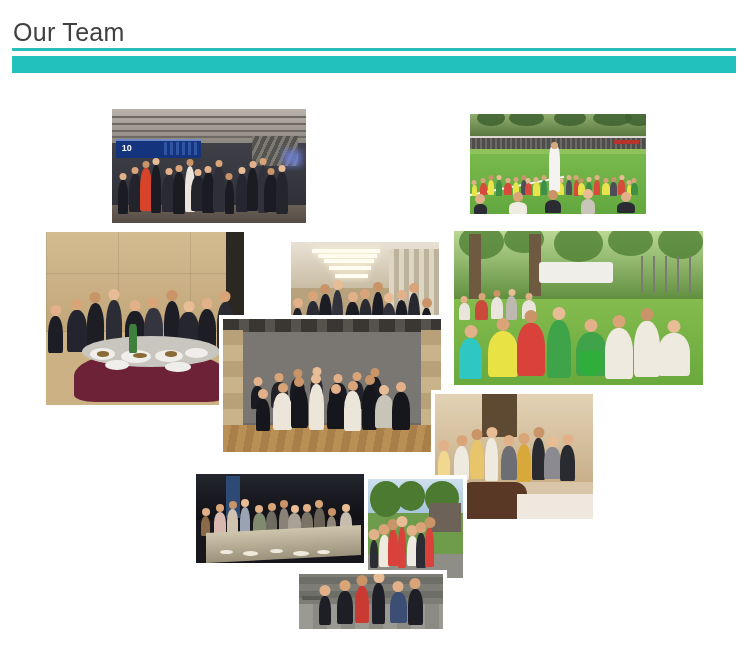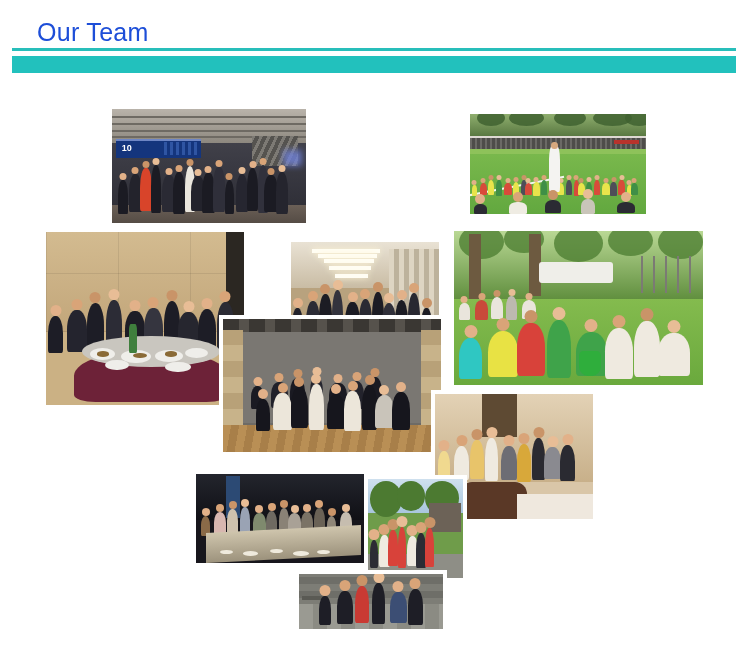--- a/index.html
+++ b/index.html
@@ -214,21 +214,21 @@
   .sc-street .wallbg { position:absolute; left:0; right:0; top:0; height:56%;
                        background: repeating-linear-gradient(0deg,#7d7d76 0 7px,#6e6e68 7px 14px); }
   .sc-street .pave   { position:absolute; left:0; right:0; bottom:0; height:46%;
                        background: repeating-linear-gradient(90deg,#9a9a92 0 14px,#8b8b83 14px 28px); }
   .sc-street .bench  { position:absolute; left:2%; top:40%; width:18%; height:8%; background:#5a5a54; }
 </style>
 </head>
 <body>
 
 <div id="header-section">
-  <div id="page-title" style="color: #1d4ed8; margin-left: 24px;">Our Team</div>
+  <div id="page-title" style="color: #404040;">Our Team</div>
   <div id="title-rule-thin" style="background: rgb(40, 190, 186);"></div>
   <div id="title-rule-thick" style="background: rgb(34, 193, 189);"></div>
 </div>
 
 <div id="photo-collage" style="background: rgb(255, 255, 255);">
     <div class="photo" title="Team group photo at railway station platform 10" style="left: 108px; top: 20px; width: 202px; height: 122px; z-index: 10;">
       <div class="frame">
         <div class="scene sc-station">
           <div class="ceiling"></div>
           <div class="ceil-line" style="top: 6%;"></div>

